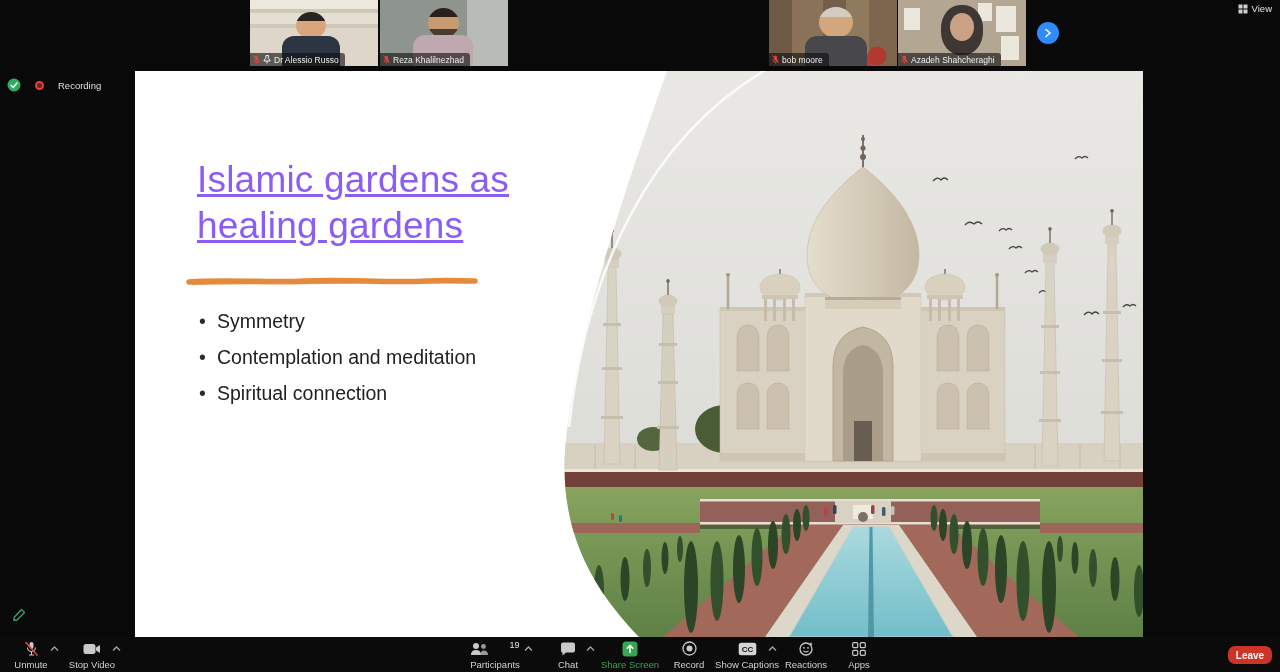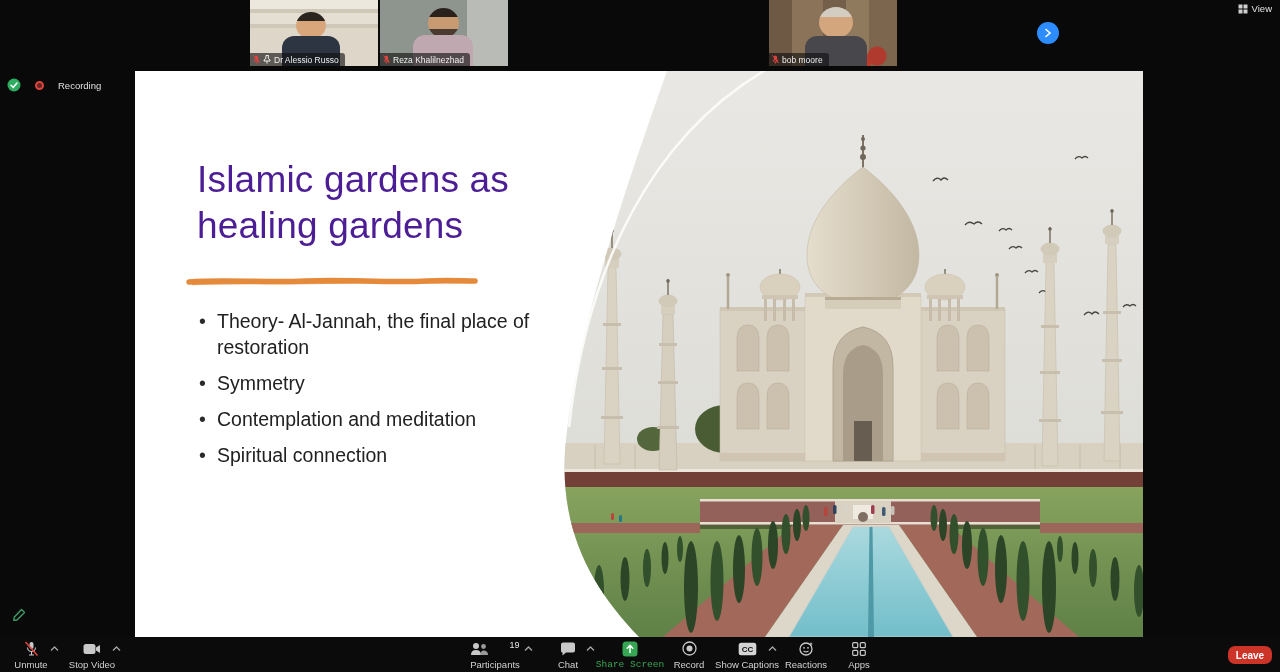--- a/index.html
+++ b/index.html
@@ -36,34 +36,34 @@
   .next-btn{position:absolute;left:1037px;top:22px;width:22px;height:22px;border-radius:50%;background:#2D8CFF;display:flex;align-items:center;justify-content:center;}
   .view-btn{position:absolute;right:8px;top:3px;display:flex;align-items:center;gap:4px;font-size:9.5px;color:#e3e3e3;}
 
   
   .recording{position:absolute;left:7px;top:78px;display:flex;align-items:center;gap:14px;font-size:9.5px;color:#e0e0e0;}
   .rec-dot{width:9px;height:9px;border-radius:50%;border:2px solid #e0443e;background:rgba(224,68,62,.45);}
   .pencil-btn{position:absolute;left:12px;top:608px;}
 
   
   .slide{position:absolute;left:135px;top:71px;width:1008px;height:566px;background:#ffffff;overflow:hidden;}
-  .slide-title{position:absolute;left:62px;top:86px;width:370px;font-size:37px;line-height:46px;color:#4c1d95;letter-spacing:.2px;}
+  .slide-title{position:absolute;left:62px;top:86px;width:370px;font-size:37px;line-height:46px;color:#8b5cf6;letter-spacing:.2px;text-decoration:underline;}
   .underline{position:absolute;left:50px;top:204px;}
   .bullets{position:absolute;left:62px;top:237px;width:346px;list-style:none;}
   .bullets li{position:relative;padding-left:20px;font-size:19.5px;line-height:26px;color:#212121;margin-bottom:10px;}
   .bullets li::before{content:"•";position:absolute;left:2px;top:0;color:#2b2b2b;}
   .photo{position:absolute;left:400px;top:0;width:608px;height:566px;}
 
   
   .toolbar{position:absolute;left:0;top:637px;width:1280px;height:35px;background:#0b0b0b;}
   .tb-item{position:absolute;top:3px;width:70px;display:flex;flex-direction:column;align-items:center;gap:2px;font-size:9.5px;color:#d2d2d2;cursor:default;}
   .tb-item .ic{height:17px;display:flex;align-items:center;justify-content:center;gap:18px;}
   .chev{position:absolute;top:9px;}
   .badge{font-size:9px;color:#e6e6e6;margin-left:2px;align-self:flex-start;}
-  .share-label{color:#36a654;font-family:Liberation Mono, monospace;}
+  .share-label{color:#36a654;}
   .leave-btn{position:absolute;left:1228px;top:9px;width:44px;height:18px;background:#cc3428;border-radius:7px;color:#fff;font-size:10px;font-weight:bold;display:flex;align-items:center;justify-content:center;}
 </style>
 </head>
 <body>
 
 <div class="video-strip">
   <div class="tile t1">
     <div class="scene s1">
         <div class="head"></div>
         <div class="torso"></div>
@@ -101,20 +101,34 @@
       </div>
     <div class="name-bar">
       <svg width="7" height="9" viewBox="0 0 7 9">
           <rect x="2" y="0.5" width="3" height="5" rx="1.5" fill="#e0443e"></rect>
           <path d="M1 4.5a2.5 2.5 0 0 0 5 0M3.5 7v1.5" stroke="#e0443e" stroke-width="0.9" fill="none"></path>
           <line x1="0.5" y1="0.5" x2="6.5" y2="8" stroke="#e0443e" stroke-width="1"></line>
         </svg>
       <span>bob moore</span>
     </div>
   </div>
+  <div class="tile t6">
+    <div class="scene s6">
+        <div class="head"></div>
+        <div class="torso"></div>
+      </div>
+    <div class="name-bar">
+      <svg width="7" height="9" viewBox="0 0 7 9">
+          <rect x="2" y="0.5" width="3" height="5" rx="1.5" fill="#e0443e"></rect>
+          <path d="M1 4.5a2.5 2.5 0 0 0 5 0M3.5 7v1.5" stroke="#e0443e" stroke-width="0.9" fill="none"></path>
+          <line x1="0.5" y1="0.5" x2="6.5" y2="8" stroke="#e0443e" stroke-width="1"></line>
+        </svg>
+      <span>Azadeh Shahcheraghi</span>
+    </div>
+  </div>
   <div class="next-btn">
     <svg width="10" height="10" viewBox="0 0 10 10">
         <path d="M3 1.5 L7 5 L3 8.5" stroke="#fff" stroke-width="1.6" fill="none" stroke-linecap="round"></path>
       </svg>
   </div>
   <div class="view-btn">
     <svg width="10" height="10" viewBox="0 0 10 10">
         <rect x="0.5" y="0.5" width="4" height="4" fill="#cfcfcf"></rect>
         <rect x="5.5" y="0.5" width="4" height="4" fill="#cfcfcf"></rect>
         <rect x="0.5" y="5.5" width="4" height="4" fill="#cfcfcf"></rect>
@@ -133,21 +147,20 @@
   <span>Recording</span>
 </div>
 
 <div class="slide">
   <div class="slide-title">Islamic gardens as healing gardens</div>
   <svg class="underline" width="294" height="12" viewBox="0 0 294 12">
     <path d="M4,7 C40,4 78,8 120,6 C160,4 200,8 242,6 C262,5 278,6 290,6" stroke="#E58A3B" stroke-width="5.5" fill="none" stroke-linecap="round"></path>
     <path d="M8,9 C60,7 120,9 180,7 C220,6 255,8 286,7" stroke="#E58A3B" stroke-width="2.5" fill="none" stroke-linecap="round" opacity="0.8"></path>
   </svg>
   <ul class="bullets">
-    <li>Theory- Al-Jannah, the final place of restoration</li>
     <li>Symmetry</li>
     <li>Contemplation and meditation</li>
     <li>Spiritual connection</li>
   </ul>
 
   <svg class="photo" viewBox="0 0 608 566">
     <defs>
       <linearGradient id="sky" x1="0" y1="0" x2="0" y2="1">
           <stop offset="0" stop-color="#e9e8e4"></stop>
           <stop offset="1" stop-color="#d8d8d3"></stop>

